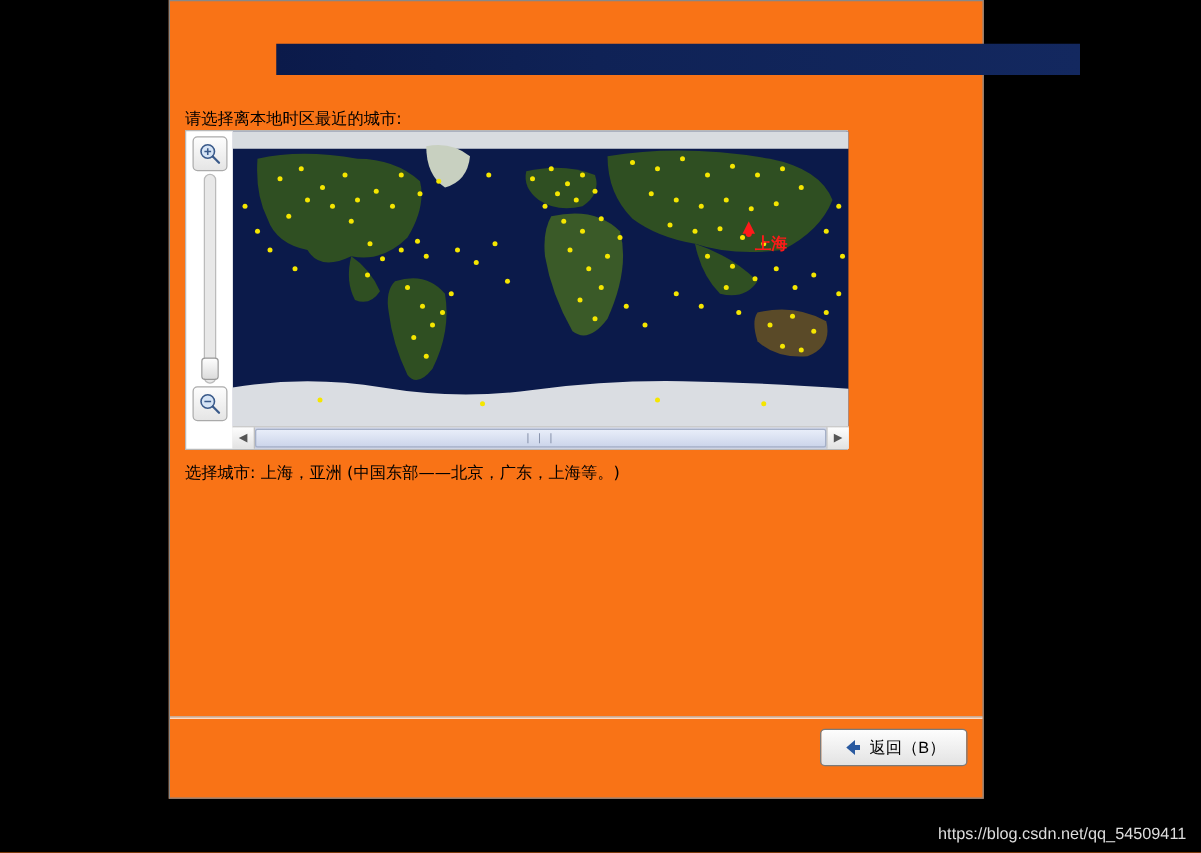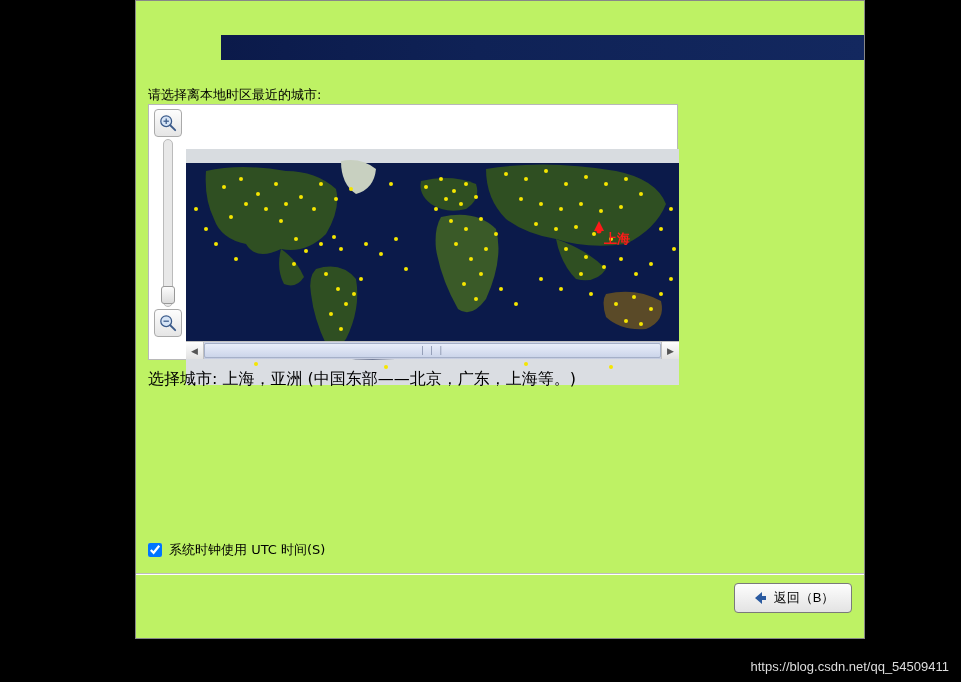--- a/index.html
+++ b/index.html
@@ -10,23 +10,23 @@
     font-family: "DejaVu Sans", "Liberation Sans", sans-serif;
     font-size: 13px;
     color: #000;
     position: relative;
     overflow: hidden;
   }
   .installer-frame {
     position: absolute;
     left: 135px;
     top: 0;
-    width: 730px;
+    width: 652px;
     height: 639px;
-    background: #bef264;
+    background: #f97316;
     border: 1px solid #888;
     text-decoration: underline;
   }
   .header-band {
     position: absolute;
     left: 85px;
     top: 34px;
     width: 643px;
     height: 25px;
     background: linear-gradient(90deg, #0b1a4a 0%, #0f2256 40%, #13285f 100%);
@@ -88,21 +88,20 @@
     border-radius: 3px;
     bottom: 2px;
   }
   .map-canvas {
     position: absolute;
     left: 37px;
     top: 0;
     width: 493px;
     height: 236px;
     overflow: hidden;
-    margin-top: 44px;
   }
   .map-canvas svg { width: 100%; height: 100%; display: block; }
   .hscroll {
     position: absolute;
     left: 37px;
     bottom: 0;
     width: 493px;
     height: 18px;
     background: #e8e8e8;
     border-top: 1px solid #c0c0c0;
@@ -128,21 +127,21 @@
     background: linear-gradient(#e8edf9,#ccd5ea);
     border:1px solid #a5b0c8;
     border-radius:2px;
     display:flex;align-items:center;justify-content:center;
     color:#7a85a0;font-size:8px;letter-spacing:2px;
   }
   .selected-city-label {
     position: absolute;
     left: 12px;
     top: 368px;
-    font-size: 16px;
+    font-size: 13px;
   }
   .city-select {
     position: absolute;
     left: 12px;
     top: 391px;
     width: 207px;
     height: 27px;
     border: 1px solid #a8a8a8;
     border-radius: 3px;
     background: linear-gradient(#fdfdfd, #ececec);
@@ -385,24 +384,20 @@
       <div class="track">
         <div class="thumb">| | |</div>
       </div>
       <div class="arrow right">▶</div>
     </div>
   </div>
 
   <div class="selected-city-label">选择城市: 上海，亚洲 (中国东部——北京，广东，上海等。)</div>
 
 
-  <label class="utc-row">
-    <input type="checkbox" checked="" style="">
-    <span>系统时钟使用 UTC 时间(S)</span>
-  </label>
 
   <div class="footer-sep"></div>
 
   <div class="footer-buttons">
     <button class="nav-btn">
       <svg viewBox="0 0 16 16">
         <path d="M10 2 L3 8 L10 14 L10 10 L14 10 L14 6 L10 6 Z" fill="#2a5aa0"></path>
       </svg>
       <span>返回（B）</span>
     </button>

